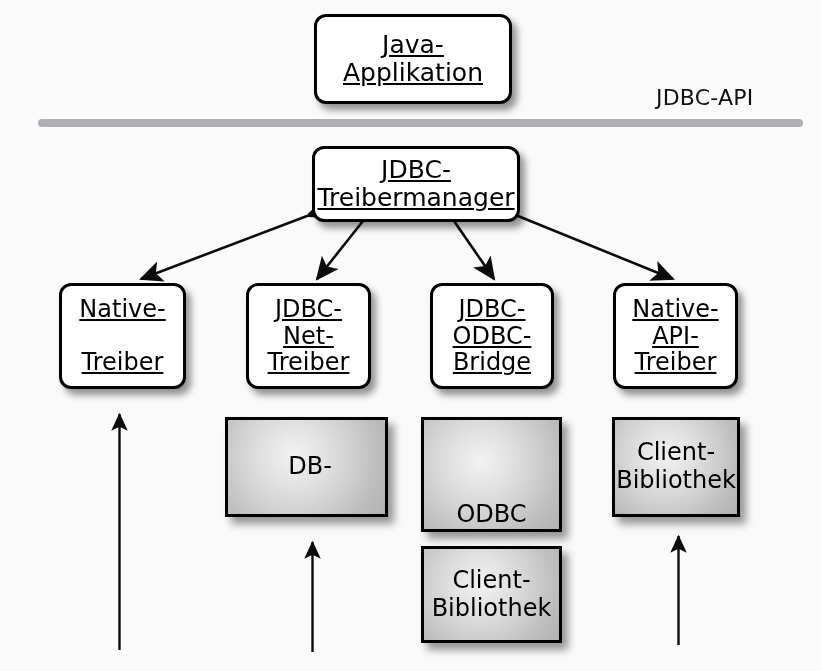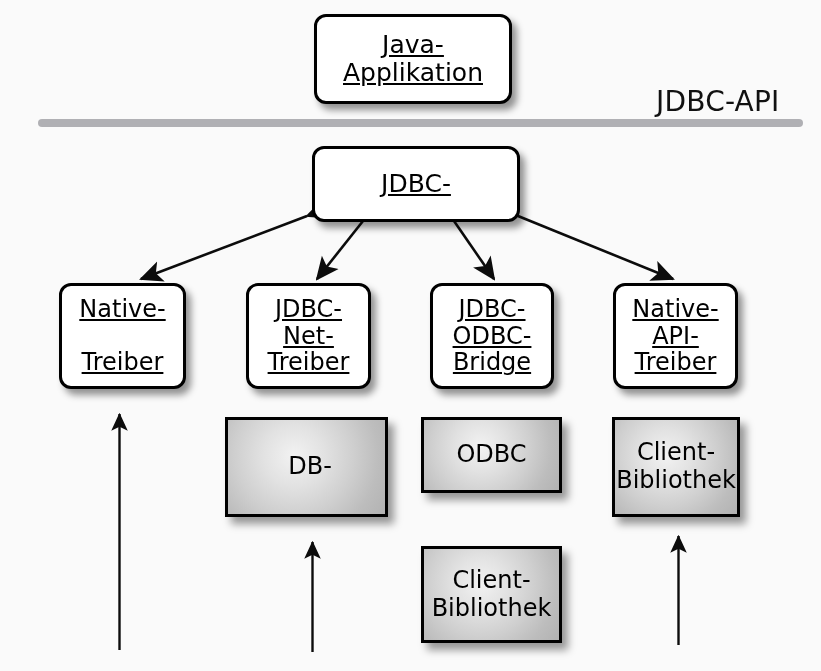--- a/index.html
+++ b/index.html
@@ -31,21 +31,21 @@
   
   .api-bar {
     position: absolute;
     height: 8px;
     border-radius: 4px;
     background: #b0b0b4;
     z-index: 2;
   }
   .api-label {
     position: absolute;
-    font-size: 28px;
+    font-size: 22px;
     color: #111111;
     letter-spacing: 0.2px;
     white-space: nowrap;
     z-index: 3;
   }
 
   
   .node {
     position: absolute;
     box-sizing: border-box;
@@ -132,20 +132,21 @@
   <div class="node fs-app" style="left:314px; top:14px; width:198px; height:90px;">
     <span class="txt">
       <span>Java-</span><br>
       <span>Applikation</span>
     </span>
   </div>
 
   <div class="node fs-mgr" style="left:312px; top:146px; width:208px; height:76px;">
     <span class="txt">
       <span>JDBC-</span><br>
+      <span>Treibermanager</span>
     </span>
   </div>
 
   <div class="node fs-drv" style="left:59px; top:283px; width:127px; height:106px;">
     <span class="txt">
       <span>Native-</span><br>
       <br>
       <span>Treiber</span>
     </span>
   </div>
@@ -173,21 +174,21 @@
       <span>Treiber</span>
     </span>
   </div>
 
   <div class="gbox fs-gray" style="left:225px; top:417px; width:163px; height:100px;padding-left:7px;">
     <span class="txt">
       <span>DB-</span><br>
     </span>
   </div>
 
-  <div class="gbox fs-gray" style="left:421px; top:417px; width:141px; height:76px;">
+  <div class="gbox fs-gray" style="left:421px; top:417px; width:141px; height:115px;align-items:flex-end;">
     <span class="txt">
       <span>ODBC</span>
     </span>
   </div>
 
   <div class="gbox fs-gray" style="left:612px; top:417px; width:128px; height:100px;">
     <span class="txt">
       <span>Client-</span><br>
       <span>Bibliothek</span>
     </span>

